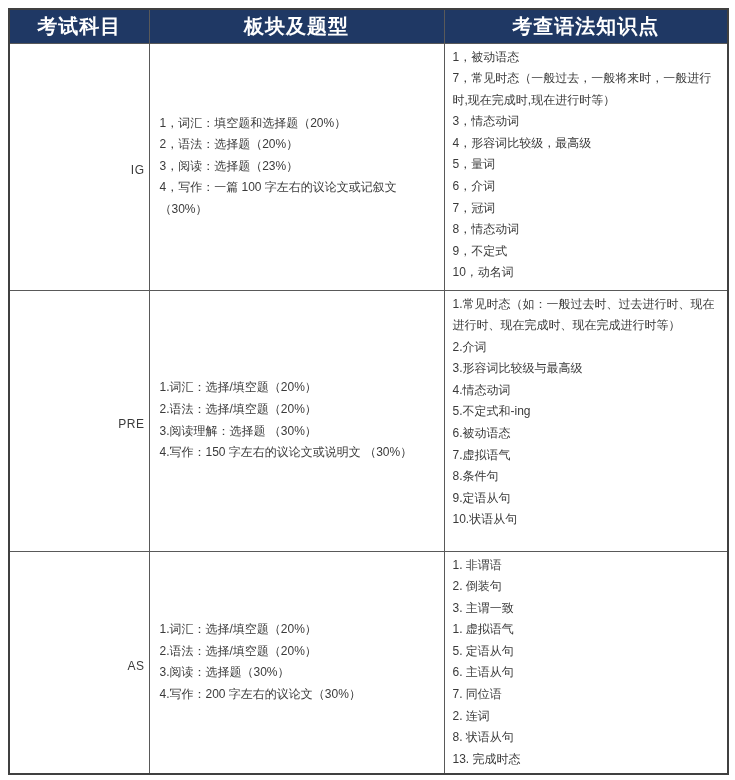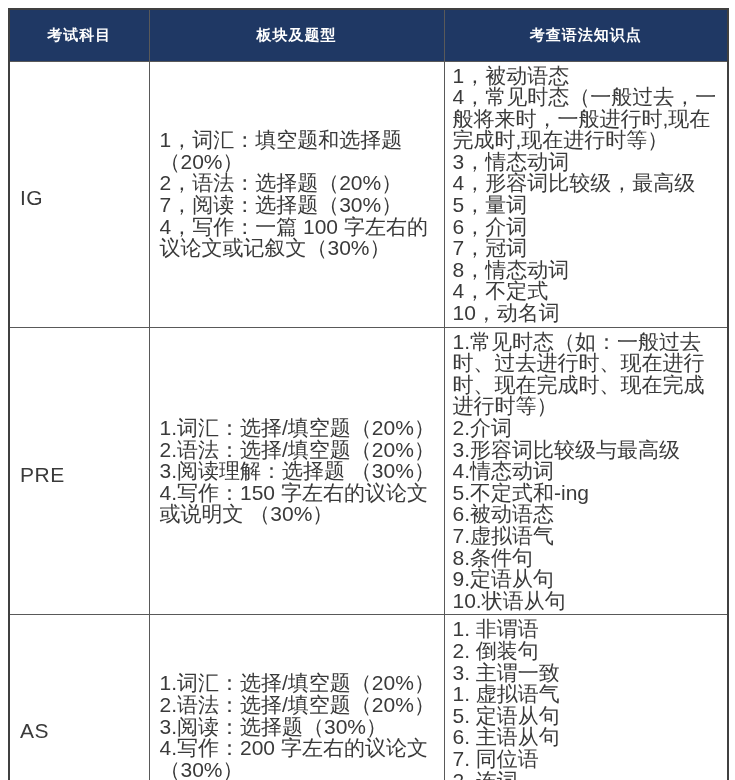--- a/index.html
+++ b/index.html
@@ -21,40 +21,41 @@
     border: 2px solid #404040;
   }
   .exam-table th,
   .exam-table td {
     border: 1px solid #595959;
     box-sizing: border-box;
   }
   .exam-table th {
     background: #1F3864;
     color: #FFFFFF;
-    font-size: 15px;
+    font-size: 20px;
     font-weight: bold;
-    height: 52px;
+    height: 34px;
     text-align: center;
     letter-spacing: 1px;
   }
   .exam-table td {
     color: #3A3A3A;
-    font-size: 21px;
+    font-size: 12px;
     line-height: 21.6px;
     background: #FFFFFF;
   }
   .col-subject  { width: 140px; }
   .col-sections { width: 295px; }
   .col-grammar  { width: 284px; }
 
   td.cell-subject {
     vertical-align: middle;
     padding: 8px 4px 0 10px;
     letter-spacing: 0.5px;
+    text-align: right;
   }
   td.cell-sections {
     vertical-align: middle;
     padding: 0 8px 0 10px;
   }
   td.cell-grammar {
     vertical-align: top;
     padding: 3px 6px 3px 8px;
   }
   tr.row-ig  { height: 247px; }
@@ -80,33 +81,33 @@
       <th>板块及题型</th>
       <th>考查语法知识点</th>
     </tr>
   </thead>
   <tbody>
     <tr class="row-ig">
       <td class="cell-subject">IG</td>
       <td class="cell-sections">
           <div class="line">1，词汇：填空题和选择题（20%）</div>
           <div class="line">2，语法：选择题（20%）</div>
-          <div class="line">7，阅读：选择题（30%）</div>
+          <div class="line">3，阅读：选择题（23%）</div>
           <div class="line">4，写作：一篇 100 字左右的议论文或记叙文（30%）</div>
         </td>
       <td class="cell-grammar">
           <div class="line">1，被动语态</div>
-          <div class="line">4，常见时态（一般过去，一般将来时，一般进行时,现在完成时,现在进行时等）</div>
+          <div class="line">7，常见时态（一般过去，一般将来时，一般进行时,现在完成时,现在进行时等）</div>
           <div class="line">3，情态动词</div>
           <div class="line">4，形容词比较级，最高级</div>
           <div class="line">5，量词</div>
           <div class="line">6，介词</div>
           <div class="line">7，冠词</div>
           <div class="line">8，情态动词</div>
-          <div class="line">4，不定式</div>
+          <div class="line">9，不定式</div>
           <div class="line">10，动名词</div>
         </td>
     </tr>
     <tr class="row-pre">
       <td class="cell-subject">PRE</td>
       <td class="cell-sections">
           <div class="line">1.词汇：选择/填空题（20%）</div>
           <div class="line">2.语法：选择/填空题（20%）</div>
           <div class="line">3.阅读理解：选择题 （30%）</div>
           <div class="line">4.写作：150 字左右的议论文或说明文 （30%）</div>

